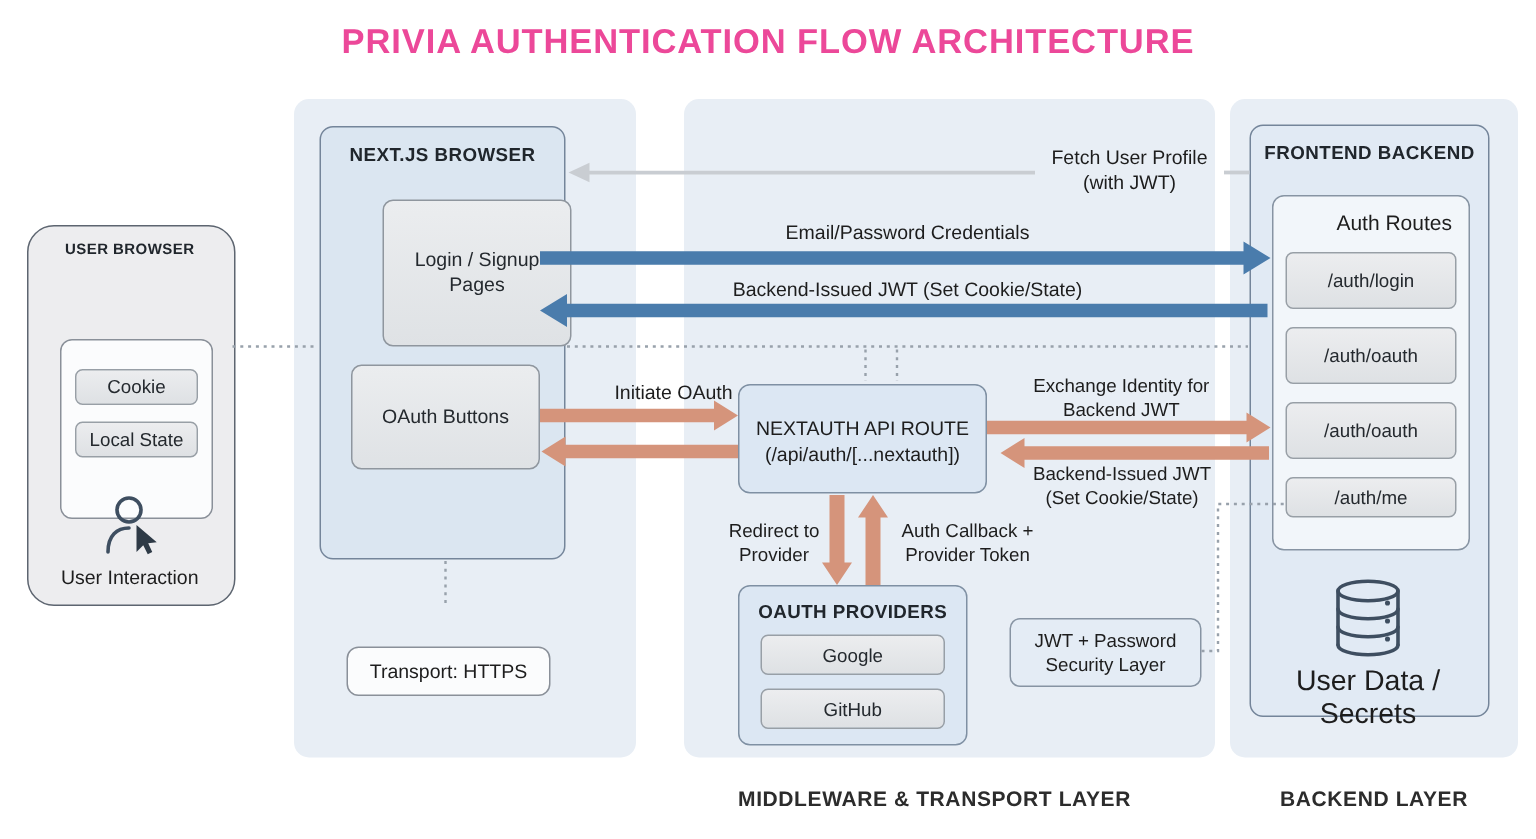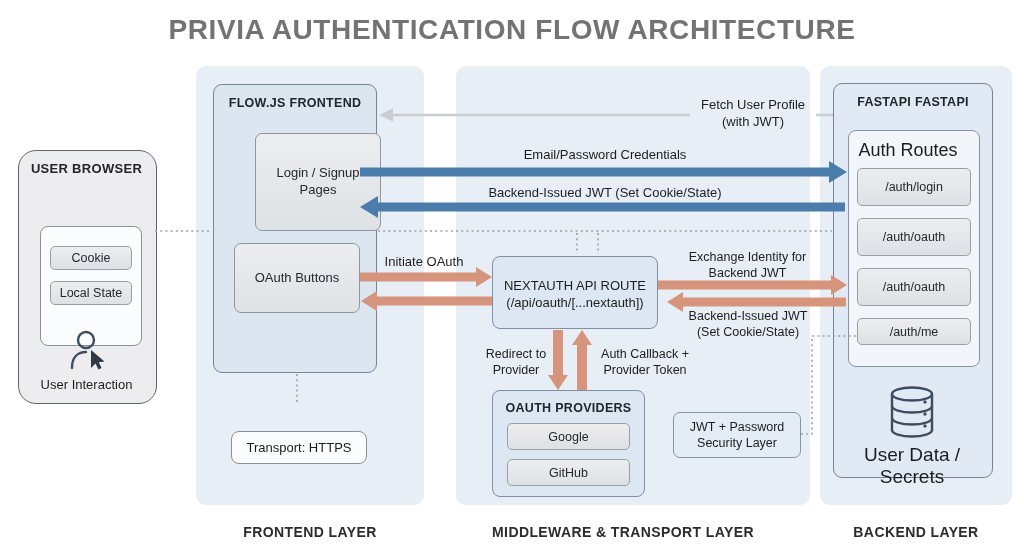--- a/index.html
+++ b/index.html
@@ -3,21 +3,21 @@
 <meta charset="utf-8">
 <style>
   html,body{margin:0;padding:0;background:#ffffff;}
   #canvas{
     position:relative;width:1024px;height:559px;overflow:hidden;
     font-family:"Liberation Sans", sans-serif;color:#1d1d1d;background:#ffffff;
   }
   .abs{position:absolute;}
   .page-title{
     left:0;top:14px;width:1024px;text-align:center;
-    font-size:28px;font-weight:700;letter-spacing:.6px;color:#737373;
+    font-size:23px;font-weight:700;letter-spacing:.6px;color:#ec4899;
   }
   .panel{background:#e8eef5;border-radius:10px;}
   .layer-label{
     top:524px;text-align:center;font-size:14px;font-weight:600;
     letter-spacing:.4px;color:#2c2c2c;
   }
   .node{box-sizing:border-box;border-radius:9px;}
   .node-title{text-align:center;font-size:12.5px;font-weight:600;letter-spacing:.3px;color:#20262c;}
   .blue-node{background:#dbe6f1;border:1.6px solid #74859a;}
   .white-node{background:#fbfcfd;border:1.4px solid #8a9099;border-radius:8px;margin-top:28px;}
@@ -45,64 +45,63 @@
 <body>
 
 <div id="canvas">
 
   <div class="abs page-title">PRIVIA AUTHENTICATION FLOW ARCHITECTURE</div>
 
   <div class="abs panel" style="left:196px;top:66px;width:228px;height:439px;"></div>
   <div class="abs panel" style="left:456px;top:66px;width:354px;height:439px;"></div>
   <div class="abs panel" style="left:820px;top:66px;width:192px;height:439px;"></div>
 
-  <div class="abs layer-label" style="left:196px;width:228px;">FRONTEND LAYER</div>
   <div class="abs layer-label" style="left:820px;width:192px;">BACKEND LAYER</div>
   <div class="abs layer-label" style="left:446px;width:354px;">MIDDLEWARE &amp; TRANSPORT LAYER</div>
 
   <div class="abs browser" style="left:18px;top:150px;width:137px;height:252px;"></div>
-  <div class="abs node-title" style="left:18px;top:161px;width:137px;font-size:13px;">USER BROWSER</div>
+  <div class="abs node-title" style="left:18px;top:161px;width:137px;font-size:10px;">USER BROWSER</div>
   <div class="abs white-node" style="left:40px;top:198px;width:100px;height:118px;"></div>
   <div class="abs pill" style="left:50px;top:246px;width:82px;height:24px;">Cookie</div>
   <div class="abs pill" style="left:50px;top:281px;width:82px;height:24px;">Local State</div>
   <div class="abs" style="left:18px;top:377px;width:137px;text-align:center;font-size:13px;">User Interaction</div>
 
   <div class="abs node blue-node" style="left:213px;top:84px;width:164px;height:289px;"></div>
-  <div class="abs node-title" style="left:213px;top:96px;width:164px;">FLOW.JS FRONTEND</div>
+  <div class="abs node-title" style="left:213px;top:96px;width:164px;">NEXT.JS BROWSER</div>
   <div class="abs gray-node" style="left:234px;top:133px;width:126px;height:98px;padding:0 8px;margin-left:21px;">Login / Signup Pages</div>
   <div class="abs gray-node" style="left:234px;top:243px;width:126px;height:70px;">OAuth Buttons</div>
   <div class="abs white-node center-flex" style="left:231px;top:403px;width:134px;height:31px;font-size:13px;">Transport: HTTPS</div>
 
   <div class="abs node" style="left:492px;top:256px;width:166px;height:73px;background:#dce7f3;border:1.5px solid #7f90a3;border-radius:8px;"></div>
   <div class="abs" style="left:492px;top:277px;width:166px;text-align:center;font-size:13px;line-height:1.32;">
     <div>NEXTAUTH API ROUTE</div>
-    <div>(/api/oauth/[...nextauth])</div>
+    <div>(/api/auth/[...nextauth])</div>
   </div>
 
   <div class="abs node" style="left:492px;top:390px;width:153px;height:107px;background:#dce7f3;border:1.5px solid #7f90a3;border-radius:8px;"></div>
   <div class="abs node-title" style="left:492px;top:401px;width:153px;font-weight:600;">OAUTH PROVIDERS</div>
   <div class="abs pill" style="left:507px;top:459px;width:123px;height:27px;">GitHub</div>
   <div class="abs pill" style="left:507px;top:423px;width:123px;height:27px;">Google</div>
 
   <div class="abs center-flex" style="left:673px;top:412px;width:128px;height:46px;background:#e4ecf5;border:1.4px solid #8794a3;border-radius:7px;font-size:12.5px;line-height:1.3;box-sizing:border-box;padding:0 10px;">JWT + Password Security Layer</div>
 
   <div class="abs node blue-node" style="left:833px;top:83px;width:160px;height:395px;background:#e1eaf4;"></div>
-  <div class="abs node-title" style="left:833px;top:95px;width:160px;">FASTAPI FASTAPI</div>
+  <div class="abs node-title" style="left:833px;top:95px;width:160px;">FRONTEND BACKEND</div>
   <div class="abs" style="left:848px;top:130px;width:132px;height:237px;background:#f2f6fa;border:1.4px solid #8794a3;border-radius:8px;box-sizing:border-box;"></div>
-  <div class="abs" style="left:848px;top:140px;width:120px;text-align:center;font-size:18px;">Auth Routes</div>
+  <div class="abs" style="left:848px;top:140px;width:120px;text-align:right;font-size:14px;">Auth Routes</div>
   <div class="abs pill" style="left:857px;top:168px;width:114px;height:38px;">/auth/login</div>
   <div class="abs pill" style="left:857px;top:218px;width:114px;height:38px;">/auth/oauth</div>
   <div class="abs pill" style="left:857px;top:268px;width:114px;height:38px;">/auth/oauth</div>
   <div class="abs pill" style="left:857px;top:318px;width:114px;height:27px;">/auth/me</div>
   <div class="abs" style="left:832px;top:444px;width:160px;text-align:center;font-size:19px;">User Data / Secrets</div>
 
   <div class="lbl" style="left:693px;top:97px;width:120px;">Fetch User Profile (with JWT)</div>
   <div class="lbl" style="left:475px;top:147px;width:260px;">Email/Password Credentials</div>
   <div class="lbl" style="left:475px;top:185px;width:260px;">Backend-Issued JWT (Set Cookie/State)</div>
-  <div class="lbl" style="left:374px;top:254px;width:100px;white-space:nowrap;">Initiate OAuth</div>
+  <div class="lbl" style="left:399px;top:254px;width:100px;white-space:nowrap;">Initiate OAuth</div>
   <div class="lbl lbl-sm" style="left:685px;top:249px;width:125px;">Exchange Identity for Backend JWT</div>
   <div class="lbl lbl-sm" style="left:678px;top:308px;width:140px;">Backend-Issued JWT (Set Cookie/State)</div>
   <div class="lbl lbl-sm" style="left:476px;top:346px;width:80px;">Redirect to Provider</div>
   <div class="lbl lbl-sm" style="left:590px;top:346px;width:110px;">Auth Callback + Provider Token</div>
 
   <svg class="overlay" width="1024" height="559" viewBox="0 0 1024 559">
 
     <g>
       <line x1="390" y1="115" x2="690" y2="115" stroke-width="2.5" stroke="#c9cdd2"></line>
       <line x1="816" y1="115" x2="833" y2="115" stroke-width="2.5" stroke="#c9cdd2"></line>

